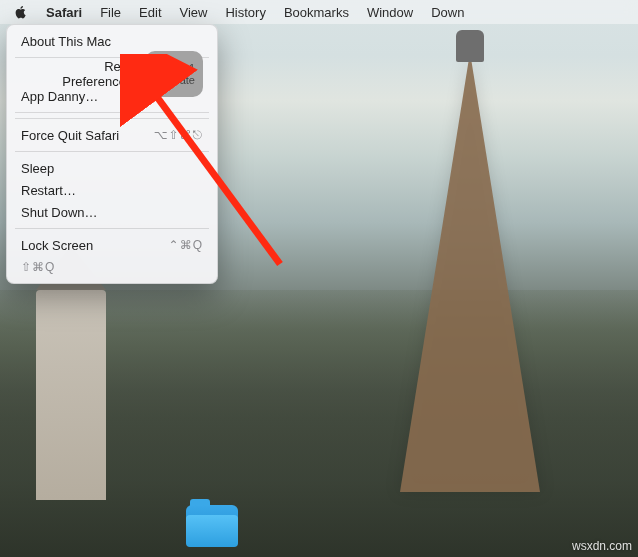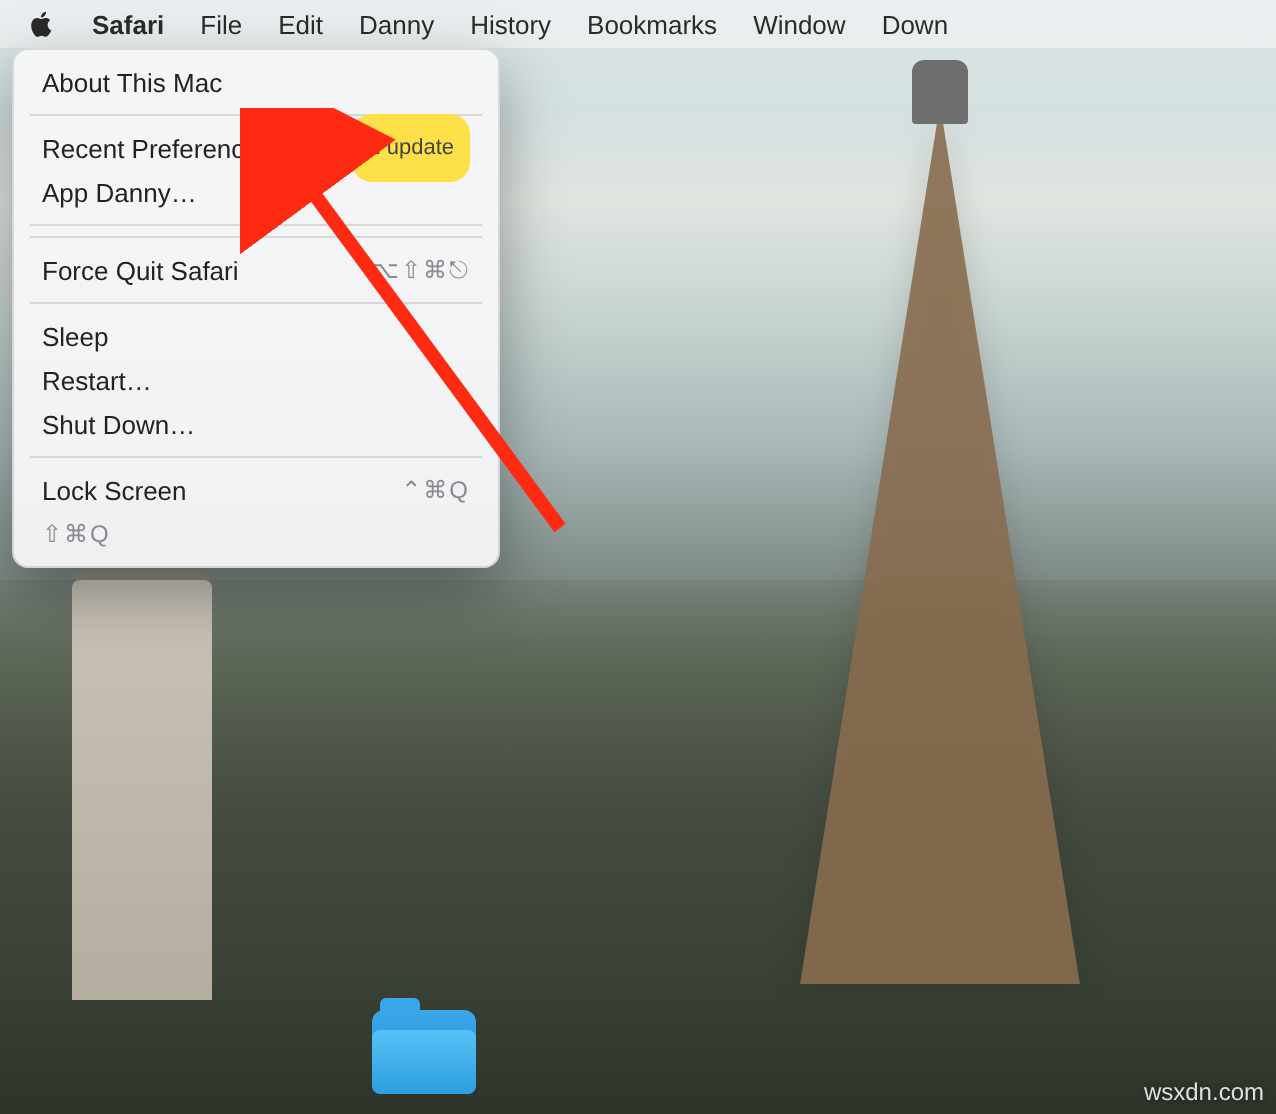--- a/index.html
+++ b/index.html
@@ -70,21 +70,21 @@
     z-index: 50;
   }
   .menubar .apple-logo { width: 14px; height: 14px; display:flex; align-items:center; }
   .menubar .item { cursor: default; }
   .menubar .item.active { font-weight: 700; }
 
   
   .menu {
     position: absolute;
     top: 24px; left: 6px;
-    width: 244px;
+    width: 212px;
     background: rgba(246,246,248,0.95);
     border: 1px solid rgba(0,0,0,0.12);
     border-radius: 8px;
     box-shadow: 0 12px 32px rgba(0,0,0,0.35);
     padding: 5px 0;
     z-index: 60;
     font-size: 13px;
     color: #222;
     text-align: right;
   }
@@ -94,21 +94,21 @@
     height: 22px;
     padding: 0 14px;
     cursor: default;
   }
   .menu .sep {
     height: 1px;
     margin: 5px 8px;
     background: rgba(0,0,0,0.12);
   }
   .menu .badge {
-    background: #fde047;
+    background: #a3a3a3;
     border-radius: 10px;
     font-size: 11px;
     padding: 11px 8px;
     color: #444;
   }
   .menu .shortcut {
     font-size: 12px;
     color: #8a8a8e;
     letter-spacing: 1px;
   }
@@ -167,21 +167,21 @@
 
   <div class="menubar">
     <span class="apple-logo">
       <svg viewBox="0 0 16 16" width="14" height="14" fill="#2b2b2b">
           <path d="M11.2 8.5c0-1.7 1.4-2.5 1.5-2.6-0.8-1.2-2.1-1.3-2.5-1.3-1.1-0.1-2.1 0.6-2.6 0.6s-1.4-0.6-2.3-0.6c-1.2 0-2.3 0.7-2.9 1.8-1.2 2.2-0.3 5.4 0.9 7.1 0.6 0.9 1.3 1.8 2.2 1.8 0.9 0 1.2-0.6 2.3-0.6s1.4 0.6 2.3 0.6c1 0 1.6-0.9 2.2-1.7 0.7-1 1-2 1-2 0 0-1.9-0.7-2.1-3.1zM9.6 3.2c0.5-0.6 0.8-1.4 0.7-2.2-0.7 0-1.6 0.5-2.1 1.1-0.5 0.5-0.9 1.4-0.8 2.2 0.8 0.1 1.7-0.4 2.2-1.1z"></path>
         </svg>
     </span>
     <span class="item active">Safari</span>
     <span class="item">File</span>
     <span class="item">Edit</span>
-    <span class="item">Danny</span>
+    <span class="item">View</span>
     <span class="item">History</span>
     <span class="item">Bookmarks</span>
     <span class="item">Window</span>
     <span class="item">Down</span>
   </div>
 
   <div class="menu">
     <div class="row">
       <span>About This Mac</span>
     </div>

